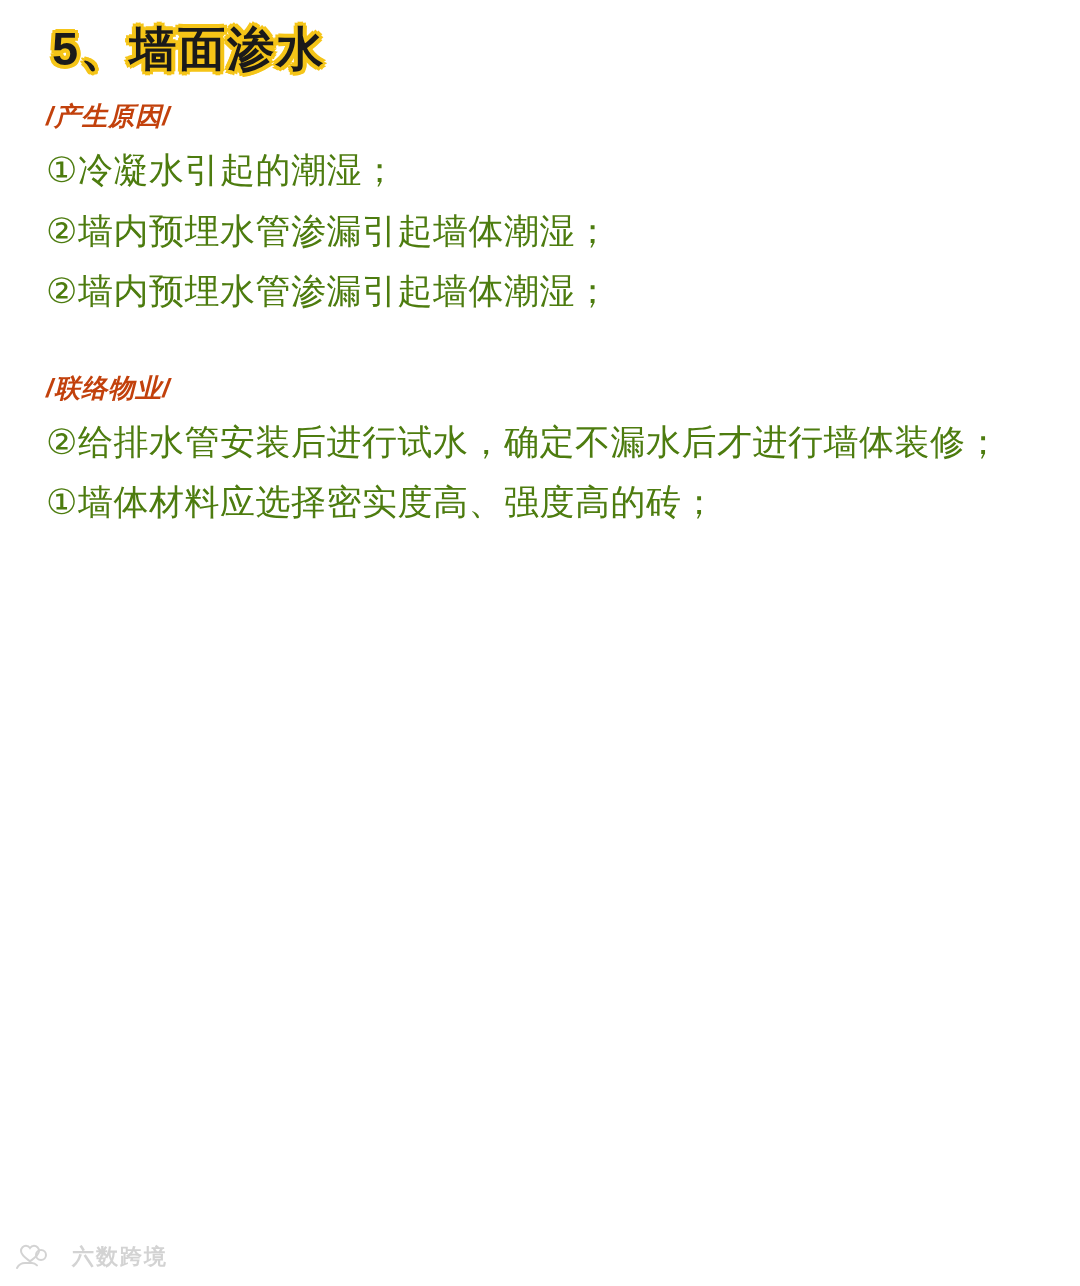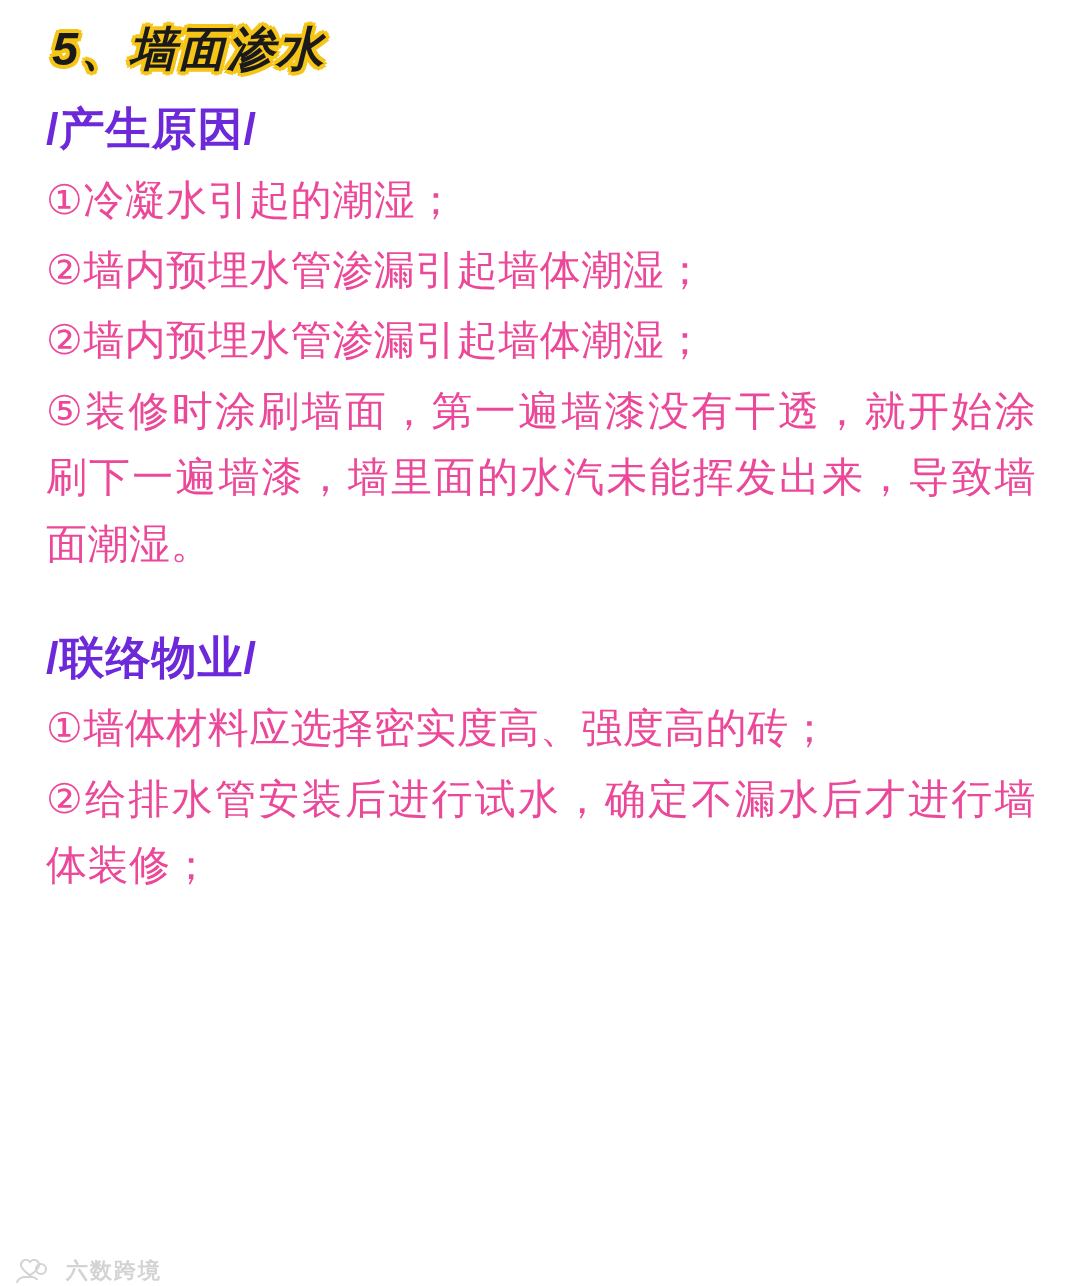--- a/index.html
+++ b/index.html
@@ -18,71 +18,71 @@
   .page {
     position: relative;
     width: 1080px;
     height: 1286px;
     box-sizing: border-box;
     padding: 22px 44px 0 44px;
   }
   .title {
     font-size: 47px;
     font-weight: bold;
-    font-style: italic;
     letter-spacing: 2px;
     color: #1a1a1a;
     -webkit-text-stroke: 0px;
     text-shadow:
       2px 0 0 #f5c518,
       -2px 0 0 #f5c518,
       0 2px 0 #f5c518,
       0 -2px 0 #f5c518,
       3px 3px 0 #f5c518,
       -3px 3px 0 #f5c518,
       3px -3px 0 #f5c518,
       -3px -3px 0 #f5c518,
       4px 0 0 #f5c518,
       -4px 0 0 #f5c518,
       0 4px 0 #f5c518,
       0 -4px 0 #f5c518;
     margin: 0 0 24px 8px;
     line-height: 1.15;
   }
   .section-head {
-    font-size: 45px;
+    font-size: 26px;
     font-weight: bold;
-    color: #6d28d9;
+    font-style: italic;
+    color: #c2410c;
     margin: 0 0 8px 2px;
     line-height: 1.3;
     letter-spacing: 1px;
   }
   .para {
-    font-size: 41px;
+    font-size: 35px;
     line-height: 1.62;
-    color: #ec4899;
+    color: #4d7c0f;
     margin: 0 0 4px 2px;
     letter-spacing: 0.5px;
     text-align: justify;
   }
   .block {
     margin-bottom: 0;
   }
   .gap {
     height: 48px;
   }
   .gap-small {
     height: 44px;
   }
   .watermark {
     position: absolute;
     left: 14px;
-    bottom: 0;
+    bottom: 14px;
     display: flex;
-    gap: 18px;
+    gap: 24px;
     opacity: 0.62;
   }
   .wm-logo {
     width: 34px;
     height: 30px;
     position: relative;
     display: inline-block;
   }
   .wm-logo svg { display: block; }
   .wm-text {
@@ -97,29 +97,28 @@
 
 <div class="page">
 
   <h1 class="title">5、墙面渗水</h1>
 
   <div class="block">
     <div class="section-head">/产生原因/</div>
     <p class="para">①冷凝水引起的潮湿；</p>
     <p class="para">②墙内预埋水管渗漏引起墙体潮湿；</p>
     <p class="para">②墙内预埋水管渗漏引起墙体潮湿；</p>
-    <p class="para">⑤装修时涂刷墙面，第一遍墙漆没有干透，就开始涂刷下一遍墙漆，墙里面的水汽未能挥发出来，导致墙面潮湿。</p>
   </div>
 
   <div class="gap"></div>
 
   <div class="block">
     <div class="section-head">/联络物业/</div>
+    <p class="para">②给排水管安装后进行试水，确定不漏水后才进行墙体装修；</p>
     <p class="para">①墙体材料应选择密实度高、强度高的砖；</p>
-    <p class="para">②给排水管安装后进行试水，确定不漏水后才进行墙体装修；</p>
   </div>
 
   <div class="gap-small"></div>
 
 
   <div class="watermark">
     <span class="wm-logo">
       <svg viewBox="0 0 34 30" width="34" height="30" aria-hidden="true">
         <path d="M7 9c0-3 2.4-5.2 5-5.2 1.8 0 3.2 1 4 2.2.8-1.2 2.2-2.2 4-2.2 2.6 0 5 2.2 5 5.2 0 4.2-6.2 8.2-9 10.4C13.2 17.2 7 13.2 7 9z" fill="none" stroke="#b9b9b9" stroke-width="2"></path>
         <circle cx="27" cy="13" r="5" fill="none" stroke="#b9b9b9" stroke-width="2"></circle>

